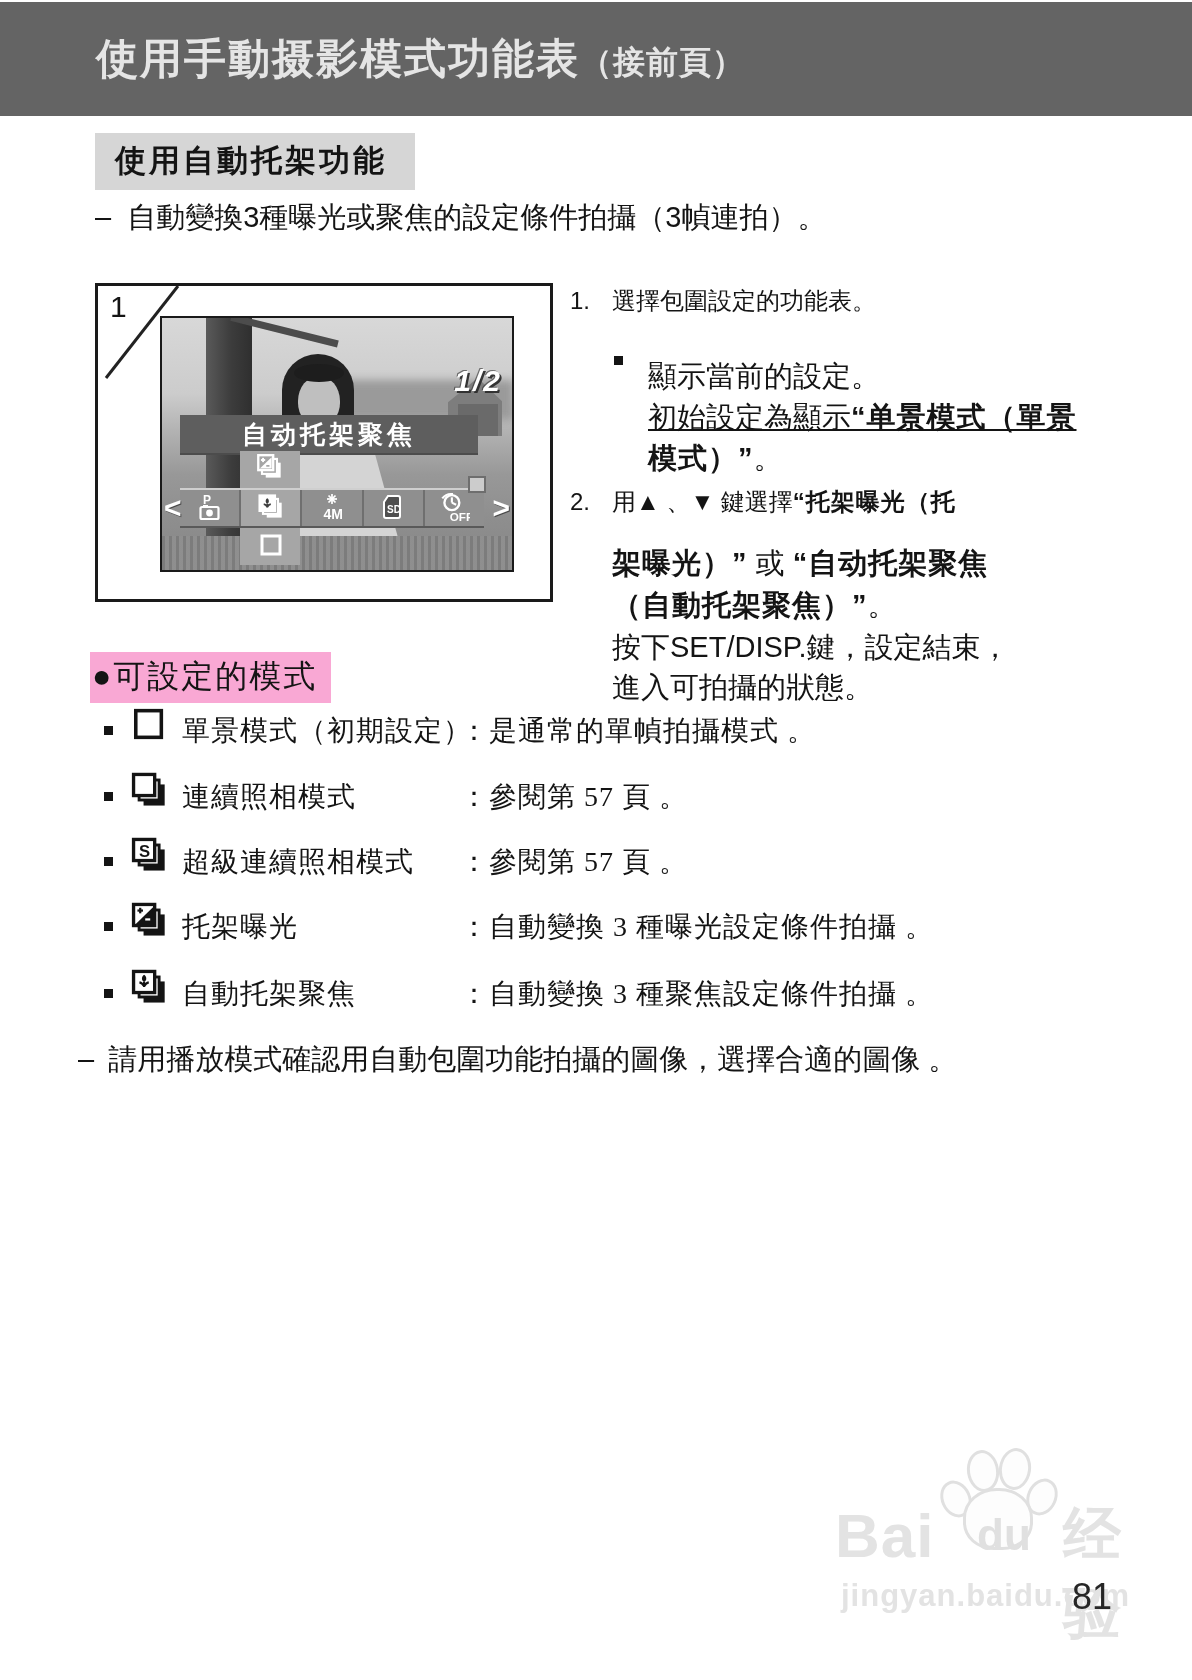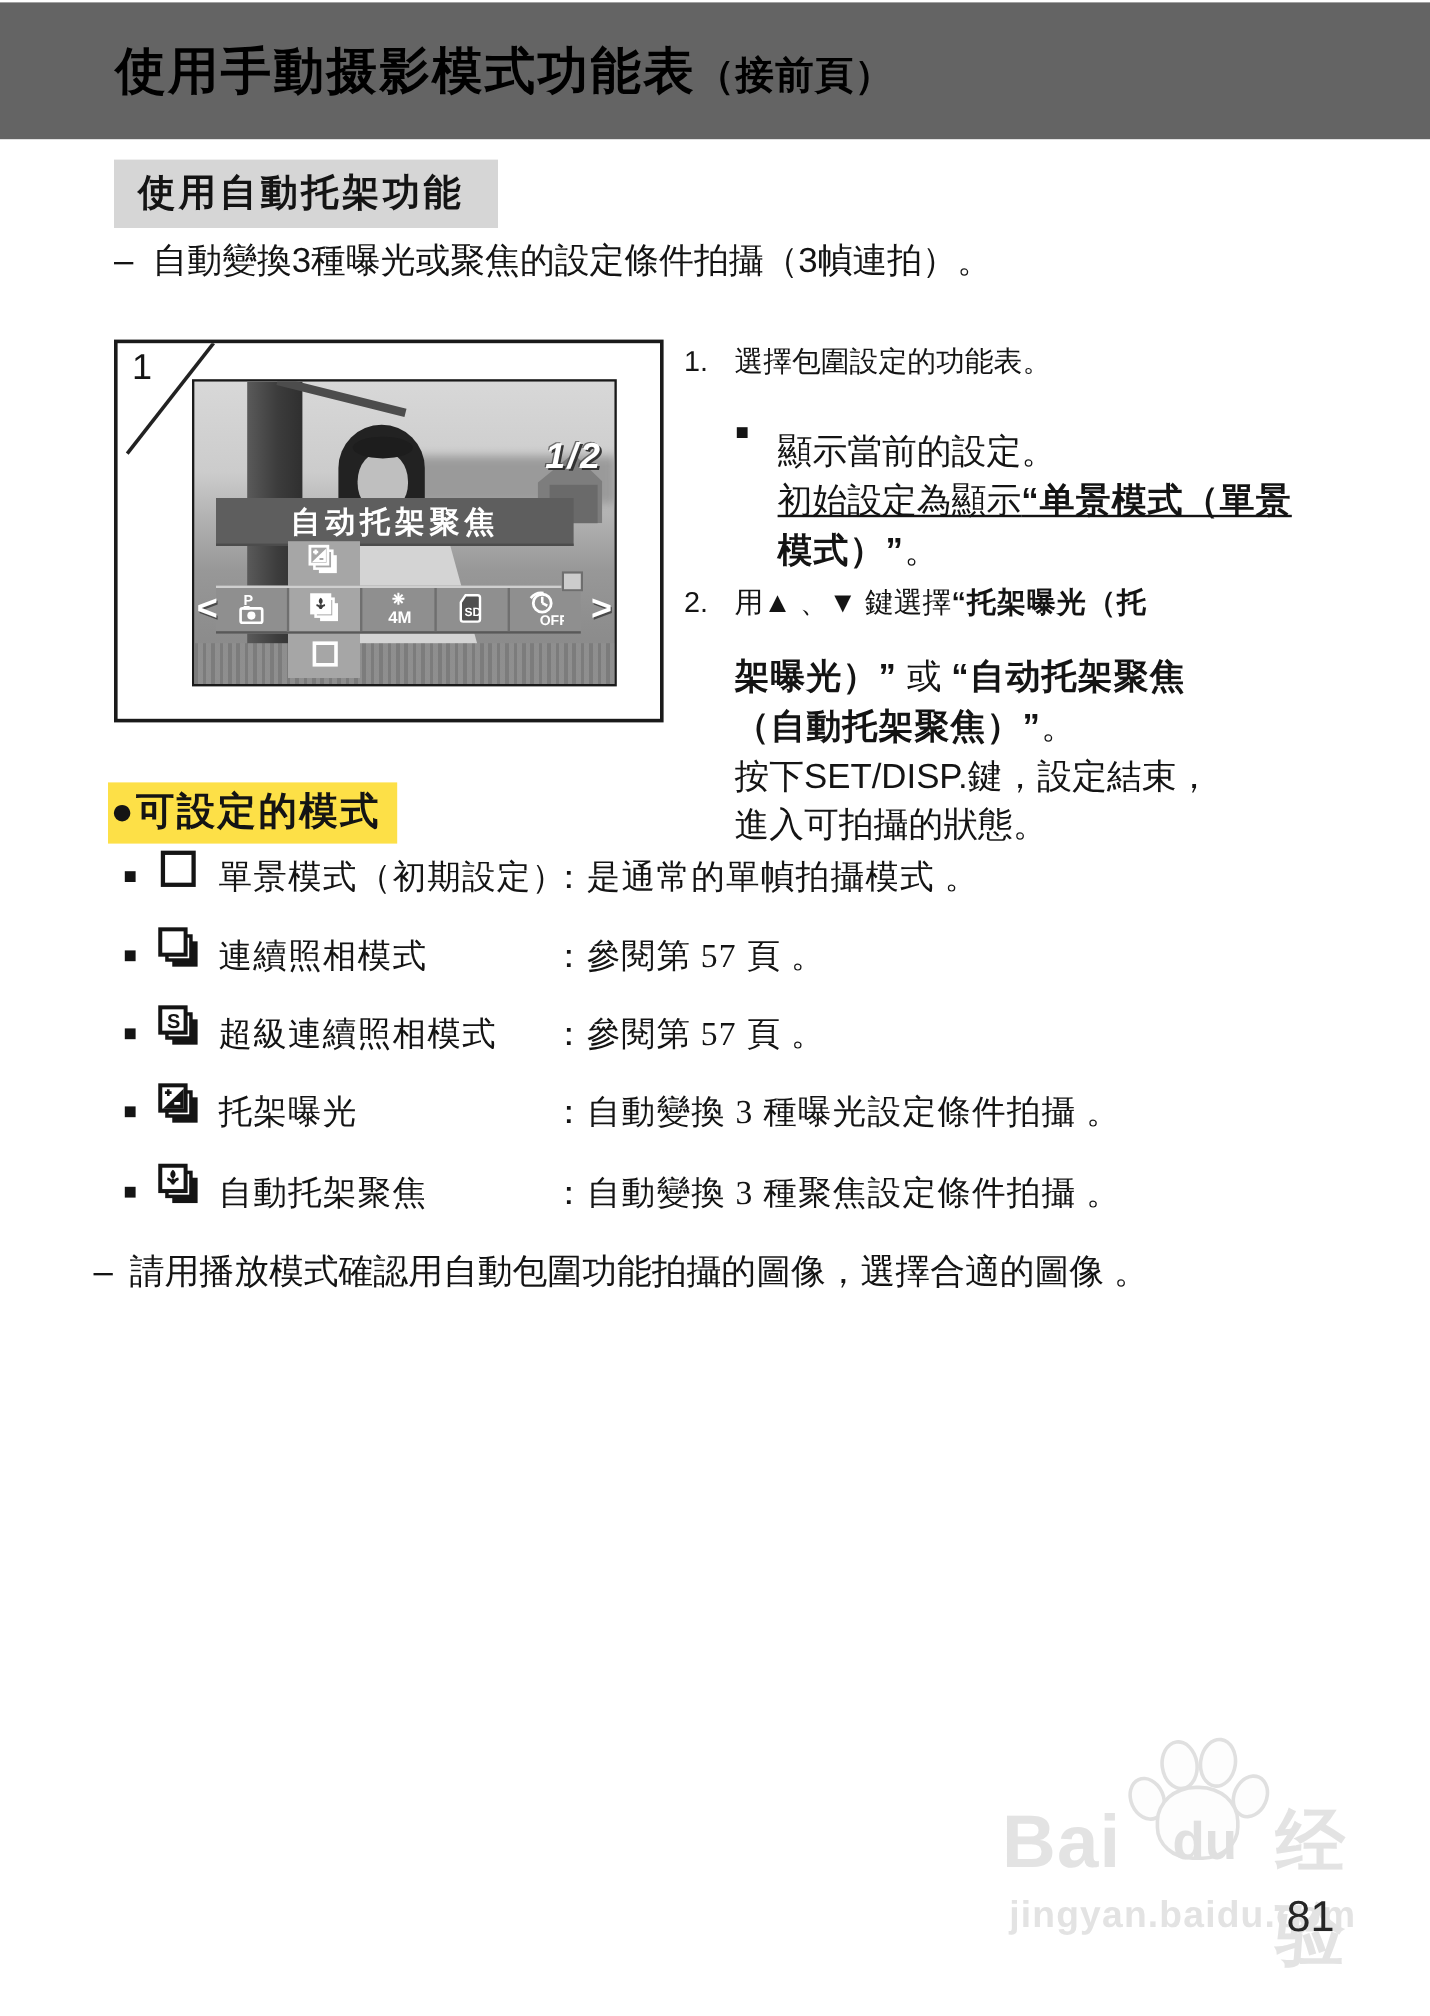--- a/index.html
+++ b/index.html
@@ -2,21 +2,21 @@
 <html><head>
 <meta charset="utf-8">
 <style>
   html,body{margin:0;padding:0;background:#fff;}
   .page{position:relative;width:1192px;height:1680px;background:#ffffff;
         font-family:"Liberation Sans","DejaVu Sans",sans-serif;color:#141414;overflow:hidden;}
 
   
   .header-bar{position:absolute;left:0;top:2px;width:100%;height:114px;background:#646464;
               display:flex;align-items:center;}
-  .header-title{color:#000000;font-weight:bold;font-size:42px;margin-left:96px;letter-spacing:2px;white-space:nowrap;}
+  .header-title{color:#e5e5e5;font-weight:bold;font-size:42px;margin-left:96px;letter-spacing:2px;white-space:nowrap;}
   .header-suffix{font-size:32px;font-weight:bold;letter-spacing:1px;}
 
   
   .section-label{position:absolute;left:95px;top:133px;background:#d6d6d6;
                  padding:7px 28px 8px 20px;font-size:31px;font-weight:bold;letter-spacing:3px;white-space:nowrap;}
 
   
   .intro{position:absolute;left:95px;top:198px;font-size:29px;white-space:nowrap;}
   .intro .dash{margin-right:16px;}
 
@@ -63,22 +63,22 @@
   .scroll-dot{position:absolute;left:306px;top:158px;width:14px;height:13px;background:#cccccc;border:2px solid #6e6e6e;}
 
   
   .step-row{position:absolute;white-space:nowrap;font-size:24px;}
   .step-num{display:inline-block;width:42px;}
   .s-line{position:absolute;white-space:nowrap;font-size:29px;margin-top:16px;}
   .bold{font-weight:bold;letter-spacing:1px;}
   .sq-bullet{position:absolute;width:9px;height:9px;background:#141414;}
 
   
-  .modes-header{position:absolute;left:90px;top:652px;background:#fde047;padding:3px 14px 4px 2px;
-                font-size:32px;font-weight:bold;letter-spacing:2px;white-space:nowrap;}
+  .modes-header{position:absolute;left:90px;top:652px;background:#f9a8d4;padding:3px 14px 4px 2px;
+                font-size:32px;font-weight:normal;letter-spacing:2px;white-space:nowrap;}
   .mode-row{position:absolute;left:0;top:0;width:100%;height:44px;}
   .mode-bullet{left:104px;}
   .mode-icon{position:absolute;left:128px;top:-8px;}
   .mode-name{position:absolute;left:182px;top:0;font-size:28px;white-space:nowrap;letter-spacing:1px;}
   .mode-desc{position:absolute;left:460px;top:0;font-size:28px;white-space:nowrap;letter-spacing:1px;font-family:Liberation Serif, serif;}
 
   .footnote{position:absolute;left:78px;top:1040px;font-size:29px;white-space:nowrap;}
   .footnote .dash{margin-right:14px;}
 
   

